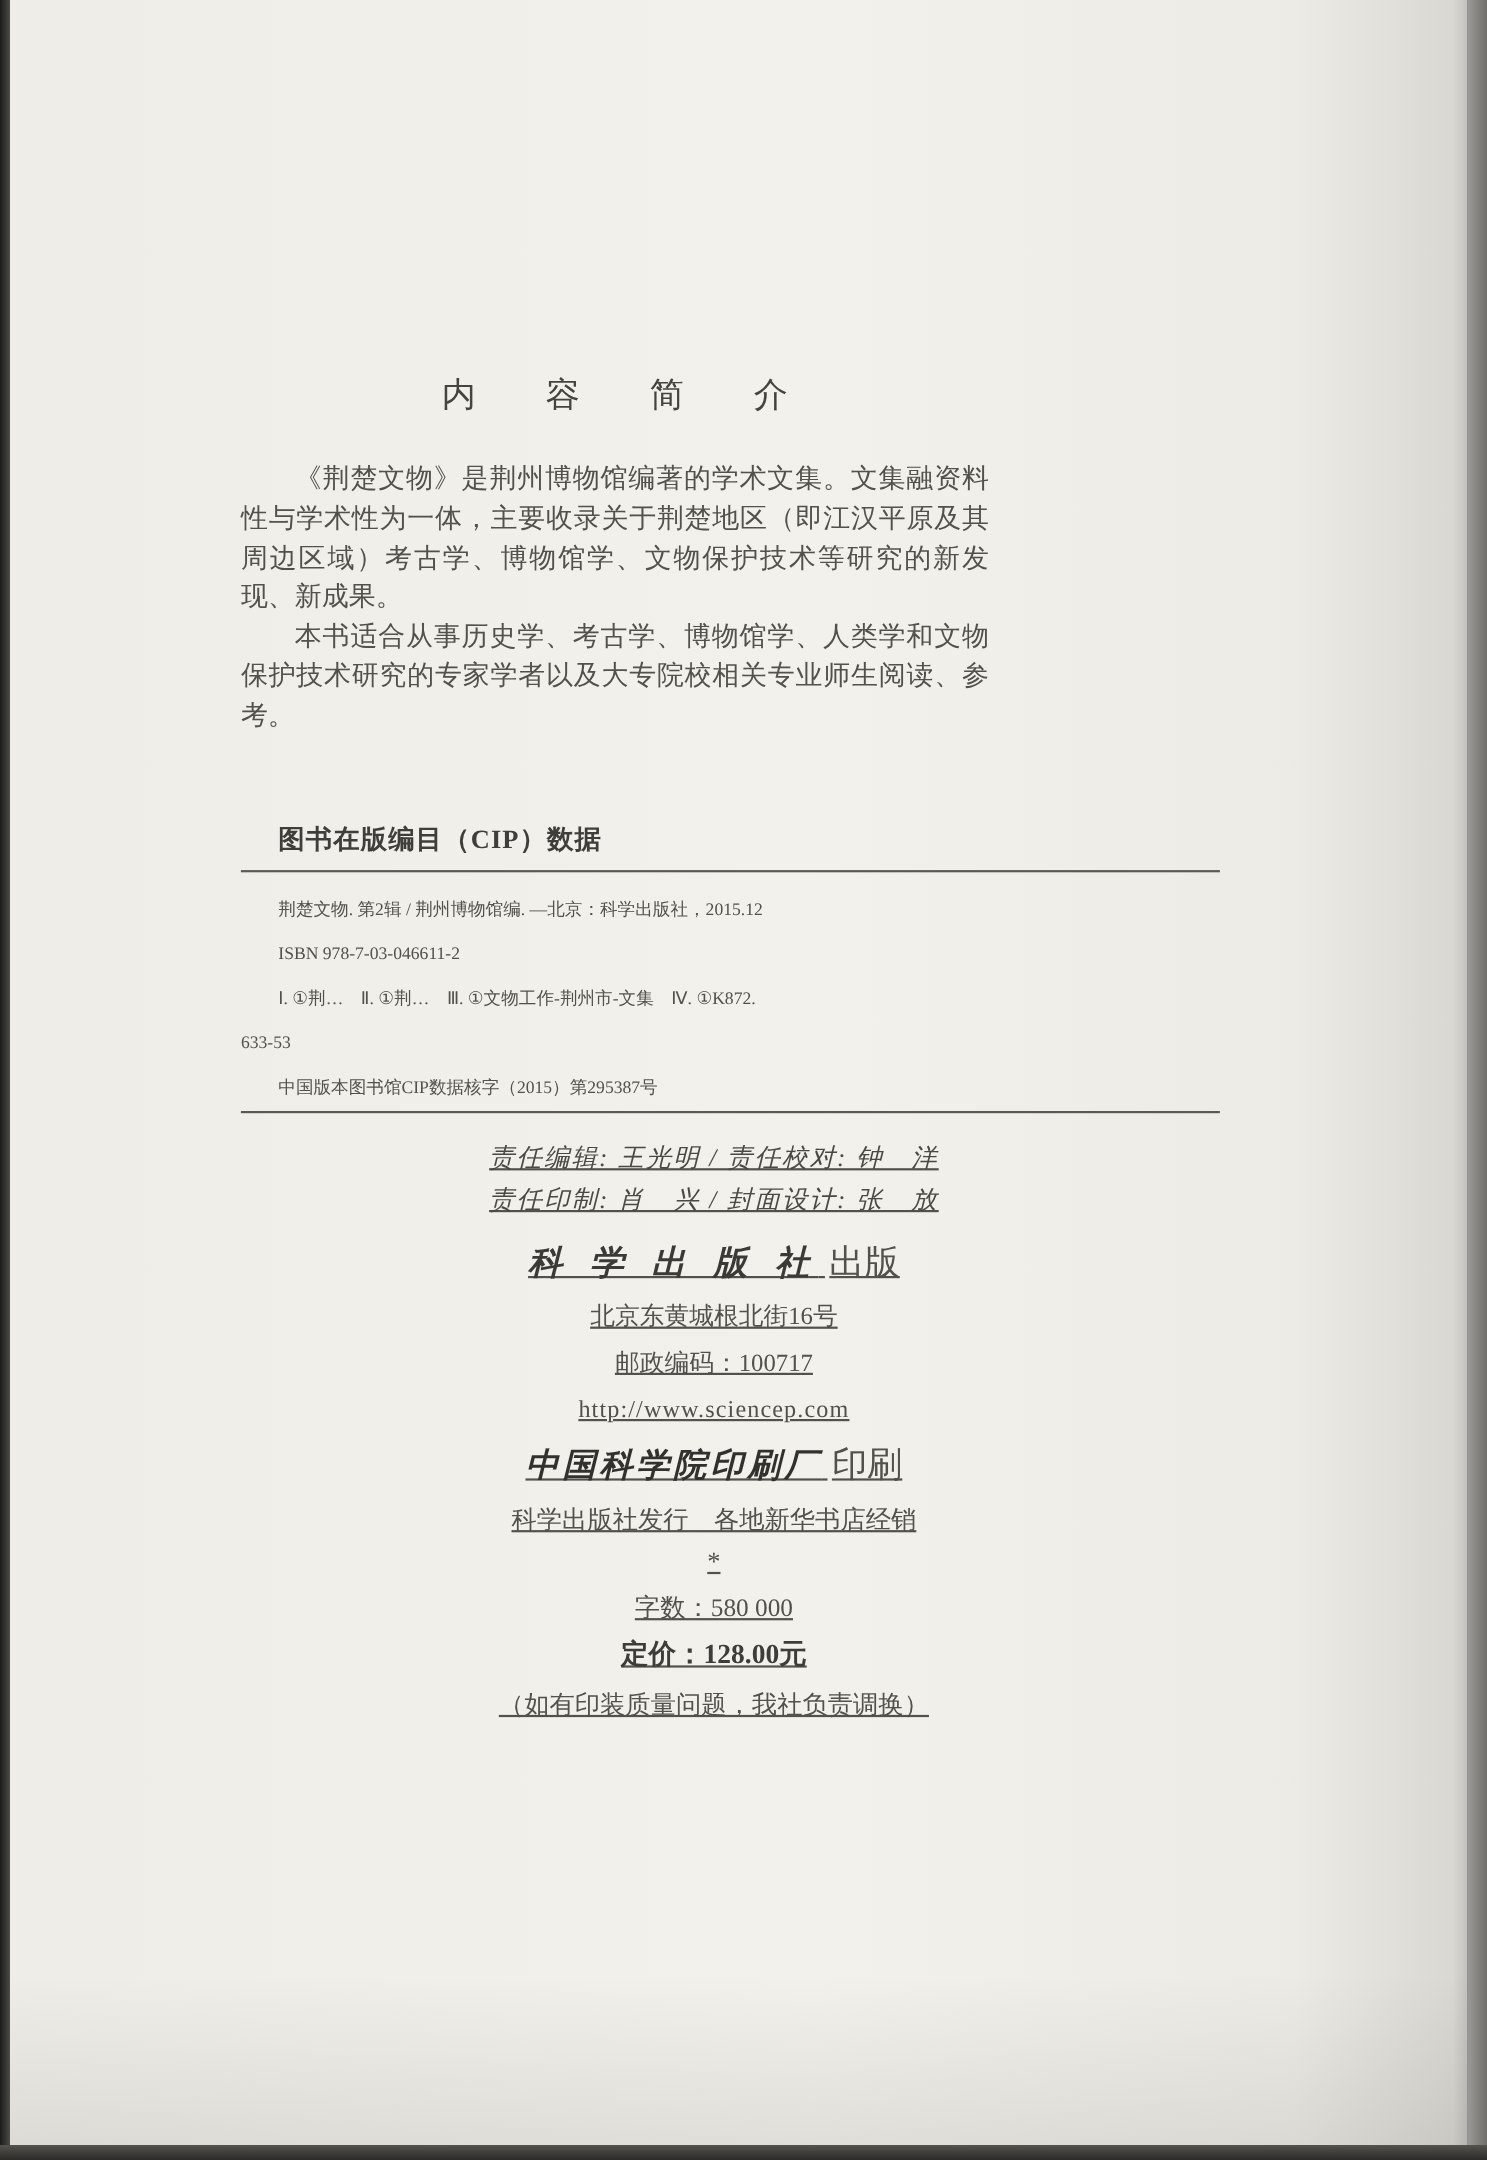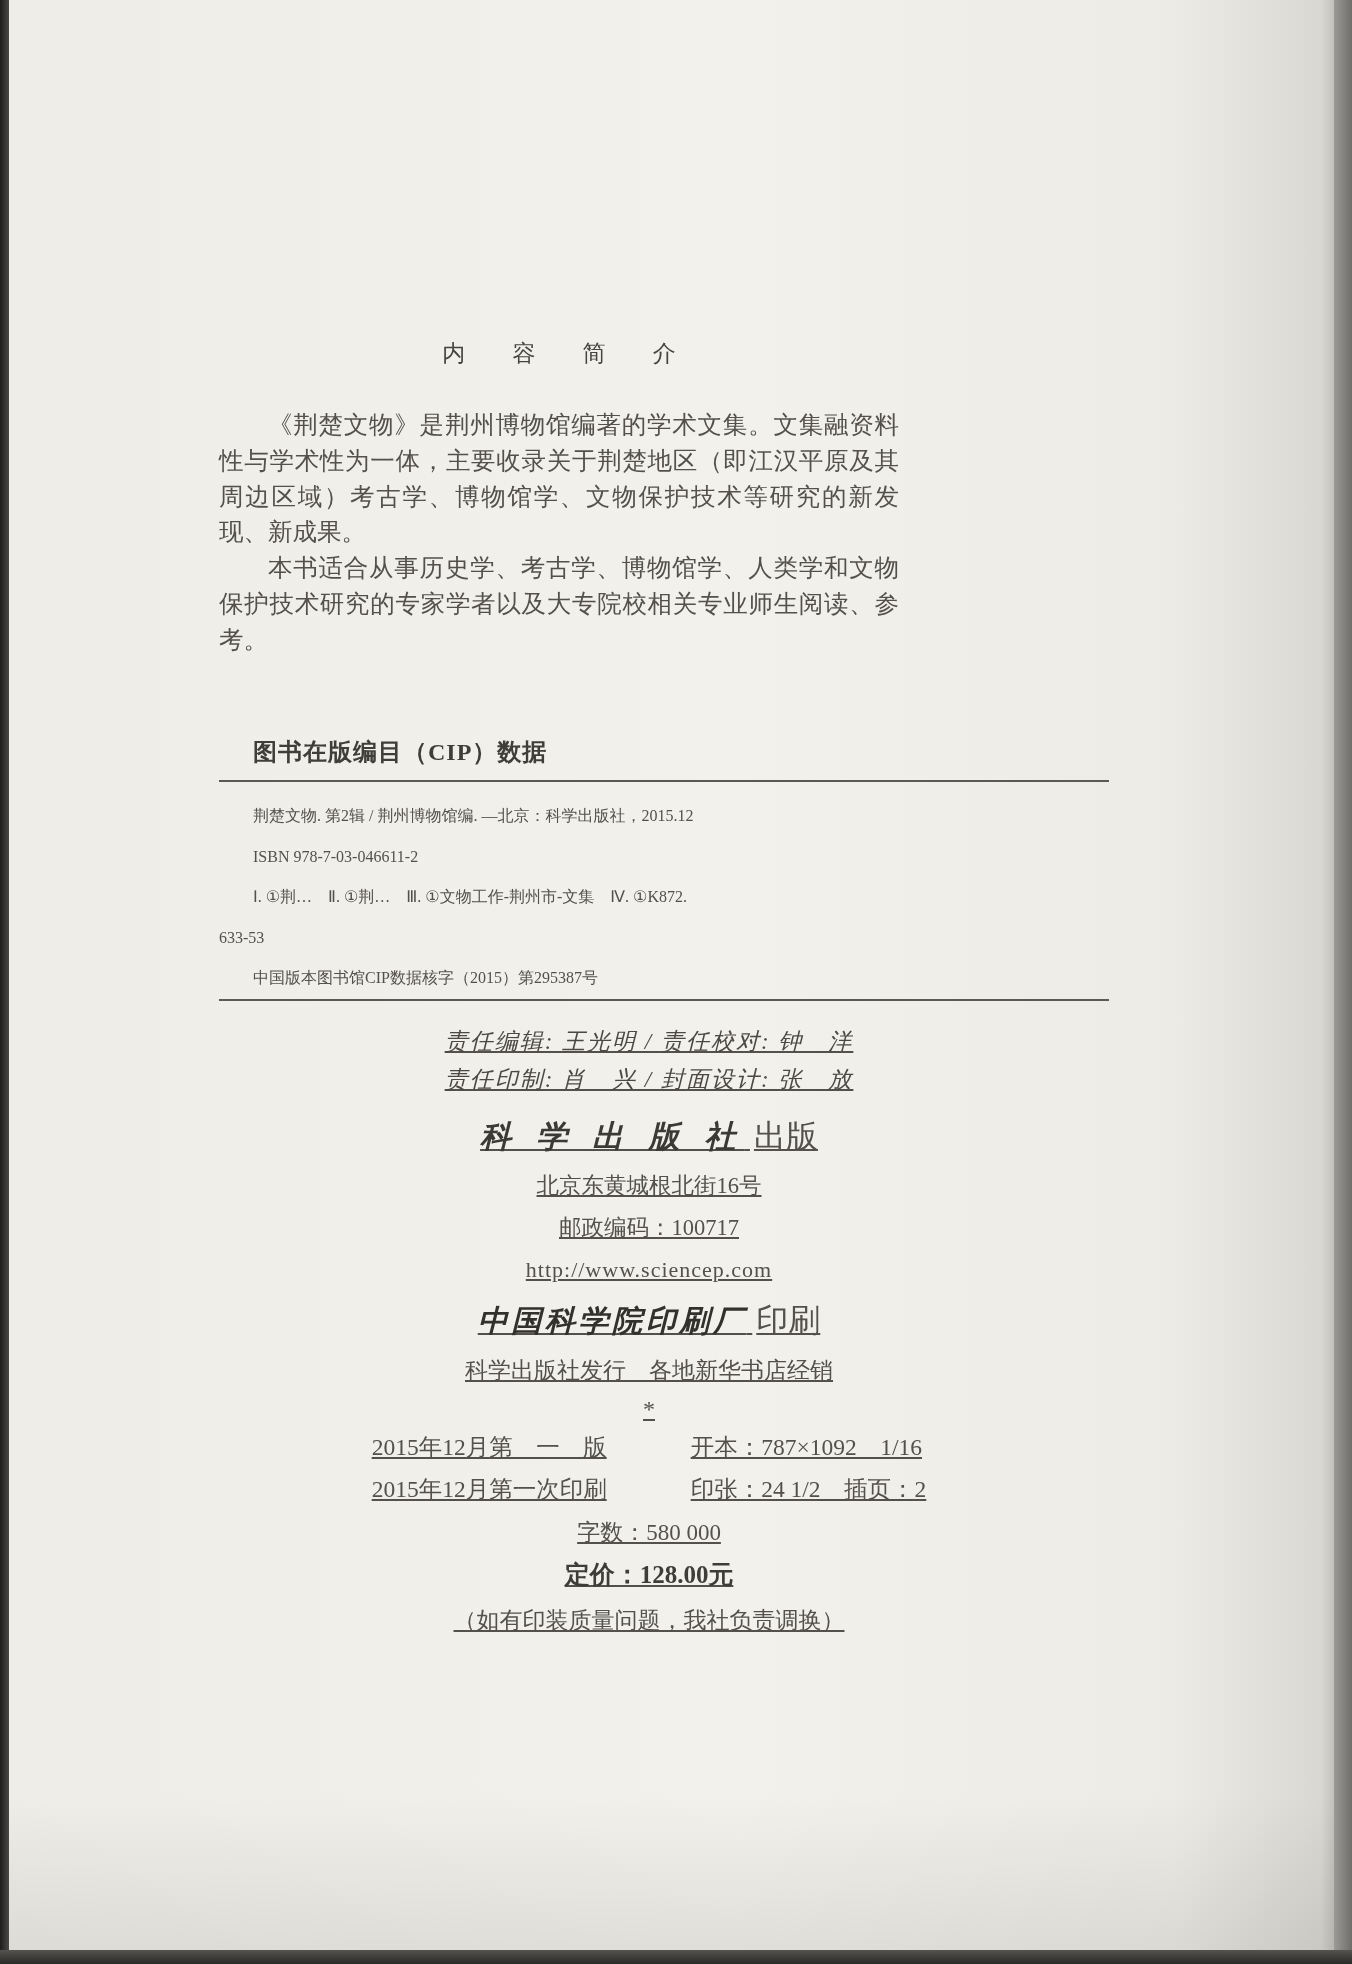--- a/index.html
+++ b/index.html
@@ -28,21 +28,21 @@
       linear-gradient(180deg, rgba(0,0,0,0) 92%, rgba(60,58,54,0.10) 100%),
       linear-gradient(90deg, #eeede7 0%, #f2f1eb 55%, #ecebe5 88%, #d9d8d2 99%, #c2c1bc 100%);
     box-sizing: border-box;
     padding-left: 210px;
     color: #4f4c48;
   }
   .intro-heading {
     margin-top: 338px;
     width: 680px;
     text-align: center;
-    font-size: 23px;
+    font-size: 31px;
     letter-spacing: 0.9em;
     text-indent: 0.9em; 
     color: #46443f;
     font-family: Liberation Serif, serif;
   }
   .intro-body {
     width: 680px;
     margin-top: 38px;
     font-size: 24.5px;
     line-height: 35.8px;
@@ -166,26 +166,20 @@
     <div class="url-line">http://www.sciencep.com</div>
 
     <div class="printer-line">
       <span class="printer-script">中国科学院印刷厂</span>
       <span class="plain-suffix">印刷</span>
     </div>
 
     <div class="dist-line">科学出版社发行　各地新华书店经销</div>
     <div class="asterisk">*</div>
 
-    <div class="edition-grid">
-      <span>2015年12月第　一　版</span>
-      <span>开本：787×1092　1/16</span>
-      <span>2015年12月第一次印刷</span>
-      <span>印张：24 1/2　插页：2</span>
-    </div>
 
     <div class="word-count">字数：580 000</div>
     <div class="price-line">定价：128.00元</div>
     <div class="notice-line">（如有印装质量问题，我社负责调换）</div>
   </div>
 
 </div>
 
 <div class="scan-edge-left"></div>
 <div class="scan-edge-right"></div>

